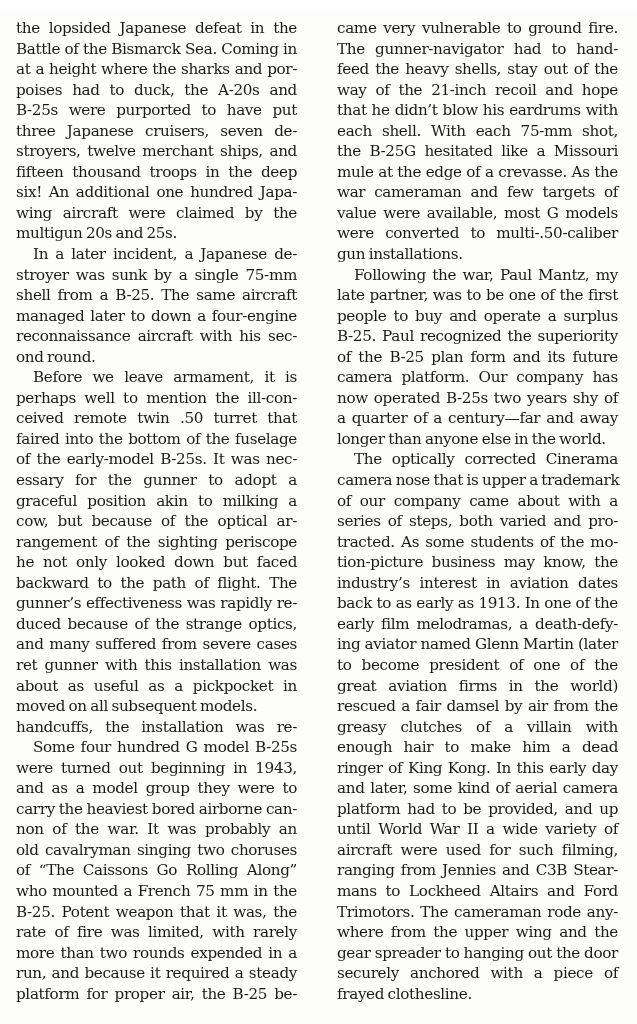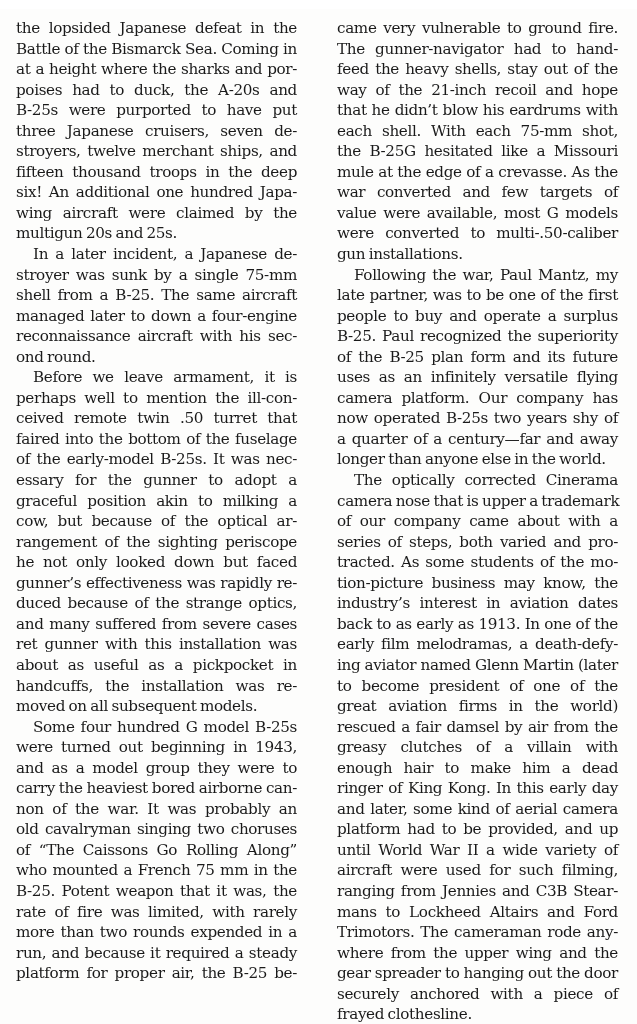--- a/index.html
+++ b/index.html
@@ -78,27 +78,28 @@
         <span class="line indent">Before we leave armament, it is</span>
         <span class="line">perhaps well to mention the ill-con-</span>
         <span class="line">ceived remote twin .50 turret that</span>
         <span class="line">faired into the bottom of the fuselage</span>
         <span class="line">of the early-model B-25s. It was nec-</span>
         <span class="line">essary for the gunner to adopt a</span>
         <span class="line">graceful position akin to milking a</span>
         <span class="line">cow, but because of the optical ar-</span>
         <span class="line">rangement of the sighting periscope</span>
         <span class="line">he not only looked down but faced</span>
+        <span class="line">backward to the path of flight. The</span>
         <span class="line">gunner’s effectiveness was rapidly re-</span>
         <span class="line">duced because of the strange optics,</span>
         <span class="line">and many suffered from severe cases</span>
         <span class="line">ret gunner with this installation was</span>
         <span class="line">about as useful as a pickpocket in</span>
+        <span class="line last">moved on all subsequent models.</span>
         <span class="line">handcuffs, the installation was re-</span>
-        <span class="line last">moved on all subsequent models.</span>
       </div>
       <div class="paragraph">
         <span class="line indent">Some four hundred G model B-25s</span>
         <span class="line">were turned out beginning in 1943,</span>
         <span class="line">and as a model group they were to</span>
         <span class="line">carry the heaviest bored airborne can-</span>
         <span class="line">non of the war. It was probably an</span>
         <span class="line">old cavalryman singing two choruses</span>
         <span class="line">of “The Caissons Go Rolling Along”</span>
         <span class="line">who mounted a French 75 mm in the</span>
@@ -112,32 +113,31 @@
   <div class="column right" id="col-1">
       <div class="paragraph">
         <span class="line">came very vulnerable to ground fire.</span>
         <span class="line">The gunner-navigator had to hand-</span>
         <span class="line">feed the heavy shells, stay out of the</span>
         <span class="line">way of the 21-inch recoil and hope</span>
         <span class="line">that he didn’t blow his eardrums with</span>
         <span class="line">each shell. With each 75-mm shot,</span>
         <span class="line">the B-25G hesitated like a Missouri</span>
         <span class="line">mule at the edge of a crevasse. As the</span>
-        <span class="line">war converted and few targets of</span>
+        <span class="line">war cameraman and few targets of</span>
         <span class="line">value were available, most G models</span>
         <span class="line">were converted to multi-.50-caliber</span>
         <span class="line last">gun installations.</span>
       </div>
       <div class="paragraph">
         <span class="line indent">Following the war, Paul Mantz, my</span>
         <span class="line">late partner, was to be one of the first</span>
         <span class="line">people to buy and operate a surplus</span>
         <span class="line">B-25. Paul recognized the superiority</span>
         <span class="line">of the B-25 plan form and its future</span>
-        <span class="line">uses as an infinitely versatile flying</span>
         <span class="line">camera platform. Our company has</span>
         <span class="line">now operated B-25s two years shy of</span>
         <span class="line">a quarter of a century—far and away</span>
         <span class="line last">longer than anyone else in the world.</span>
       </div>
       <div class="paragraph">
         <span class="line indent">The optically corrected Cinerama</span>
         <span class="line">camera nose that is upper a trademark</span>
         <span class="line">of our company came about with a</span>
         <span class="line">series of steps, both varied and pro-</span>

